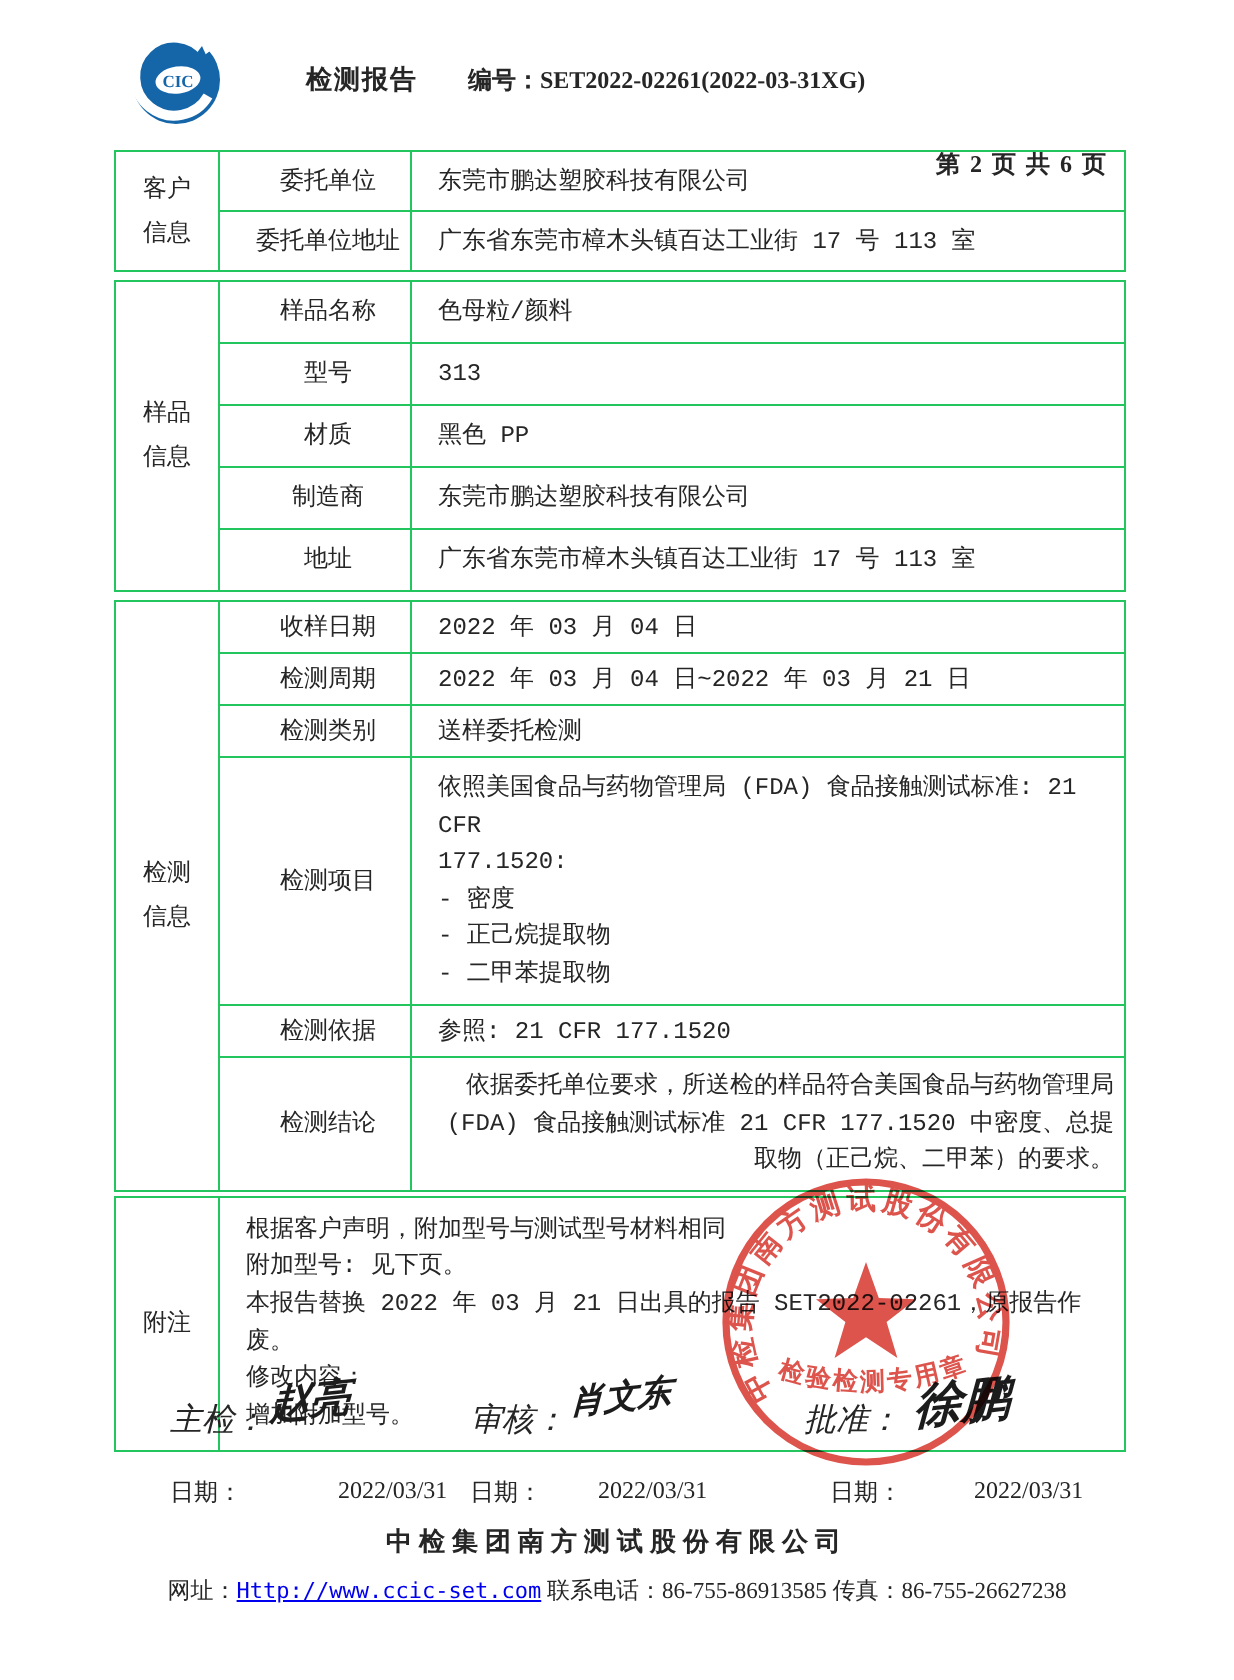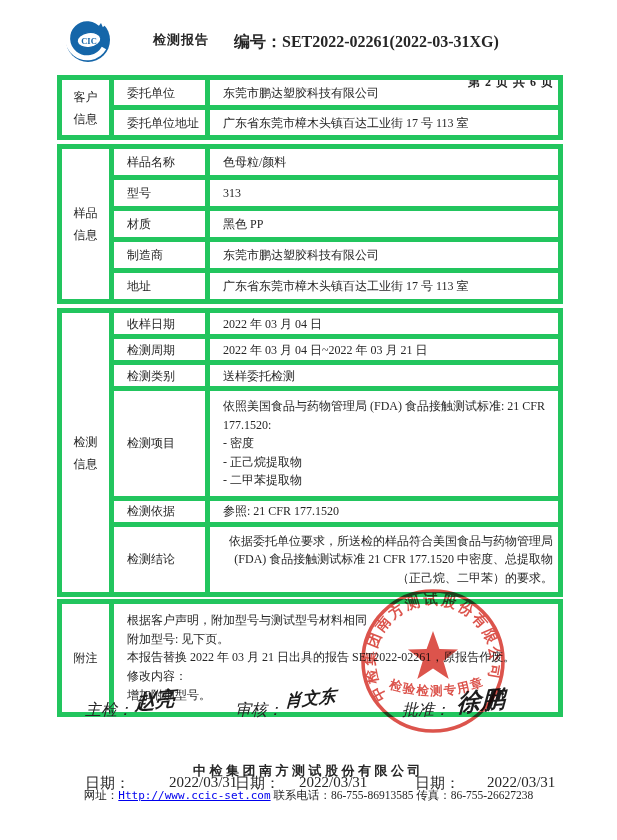--- a/index.html
+++ b/index.html
@@ -8,41 +8,41 @@
     position:relative;
     background:#ffffff;
     font-family:"Liberation Serif","DejaVu Serif",serif;
     color:#262626;
     font-size:12px;
     overflow:hidden;
   }
   
   .hdr-logo { position:absolute; left:61px; top:15px; width:54px; height:50px; }
   .hdr-title { position:absolute; left:153px; top:31px; font-size:13px; font-weight:bold; letter-spacing:1px; }
-  .hdr-no { position:absolute; left:234px; top:32px; font-size:16px; font-weight:bold; }
+  .hdr-no { position:absolute; left:234px; top:32px; font-size:12px; font-weight:bold; }
   .hdr-page { position:absolute; left:468px; top:32px; font-size:12px; font-weight:bold; letter-spacing:1px;margin-top:42px; }
   
   .tables { position:absolute; left:57px; top:75px; width:506px; }
   table { width:506px; border-collapse:collapse; table-layout:fixed; margin-bottom:4px; }
-  td { border:5px solid #22c55e; vertical-align:middle; font-size:12px; line-height:18px; }
+  td { border:1px solid #22c55e; vertical-align:middle; font-size:12px; line-height:18px;font-family:Liberation Mono, monospace; }
   td.sec { width:52px; text-align:center; white-space:pre-line; line-height:22px; }
-  td.lbl { width:96px; padding-left:13px; }
+  td.lbl { width:96px; padding-left:13px;text-align:center; }
   td.val { padding-left:13px; padding-right:5px; }
   .t1 td { height:30px; }
   .t2 td { height:31px;margin-top:32px; }
   .t3 td.simple { height:26px; }
   td.val-multi { white-space:pre-line; padding-top:6px; padding-bottom:6px; line-height:18.5px; }
   td.val-wrap { padding-top:5px; padding-bottom:5px; line-height:18.5px;text-align:right; }
   .t4 { margin-top:-2px; }
   .t4 td.notes { white-space:pre-line; padding:7px 6px 7px 13px; line-height:18.7px; }
   
   .sign-area { position:absolute; left:57px; top:683px; width:506px; height:85px; }
   .sig-label { position:absolute; font-size:16px;font-style:italic; }
   .sig-name { position:absolute; font-family:"DejaVu Sans",sans-serif; font-style:italic; font-weight:bold; color:#1c1c1c; font-size:20px; transform:rotate(-6deg) skewX(-8deg); white-space:nowrap; }
-  .sig-date { position:absolute; font-size:15px;margin-top:36px; }
+  .sig-date { position:absolute; font-size:12px; }
   
   .stamp { position:absolute; left:357px; top:586px; width:152px; height:152px; mix-blend-mode:multiply; opacity:.92; z-index:5; }
   
   .footer { position:absolute; left:0; top:762px; width:617px; text-align:center; }
   .footer-company { font-size:13px; font-weight:bold; letter-spacing:3.5px; margin-bottom:7px; }
   .footer-line { font-size:11.5px; line-height:17px; }
   .footer-link { color:#0000ee; text-decoration:underline; font-family:"DejaVu Sans Mono","Liberation Mono",monospace; font-size:11px; cursor:pointer; }
 </style>
 </head>
 <body>

